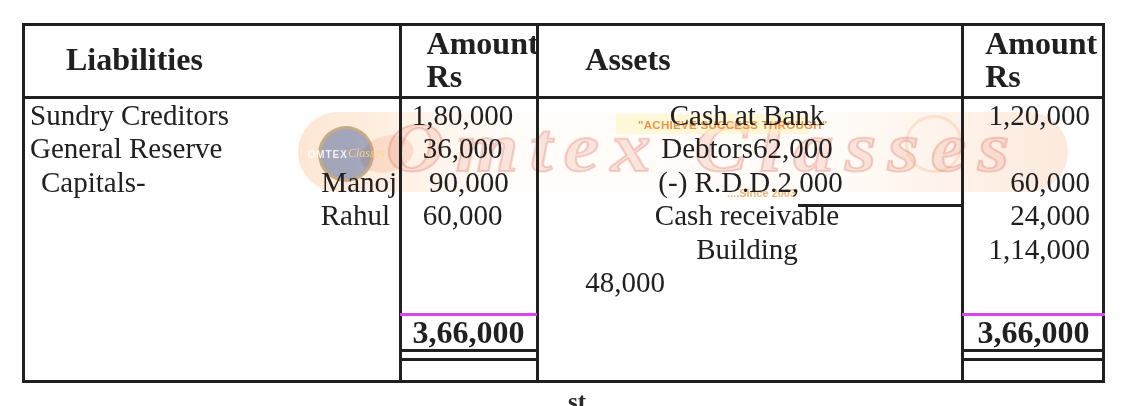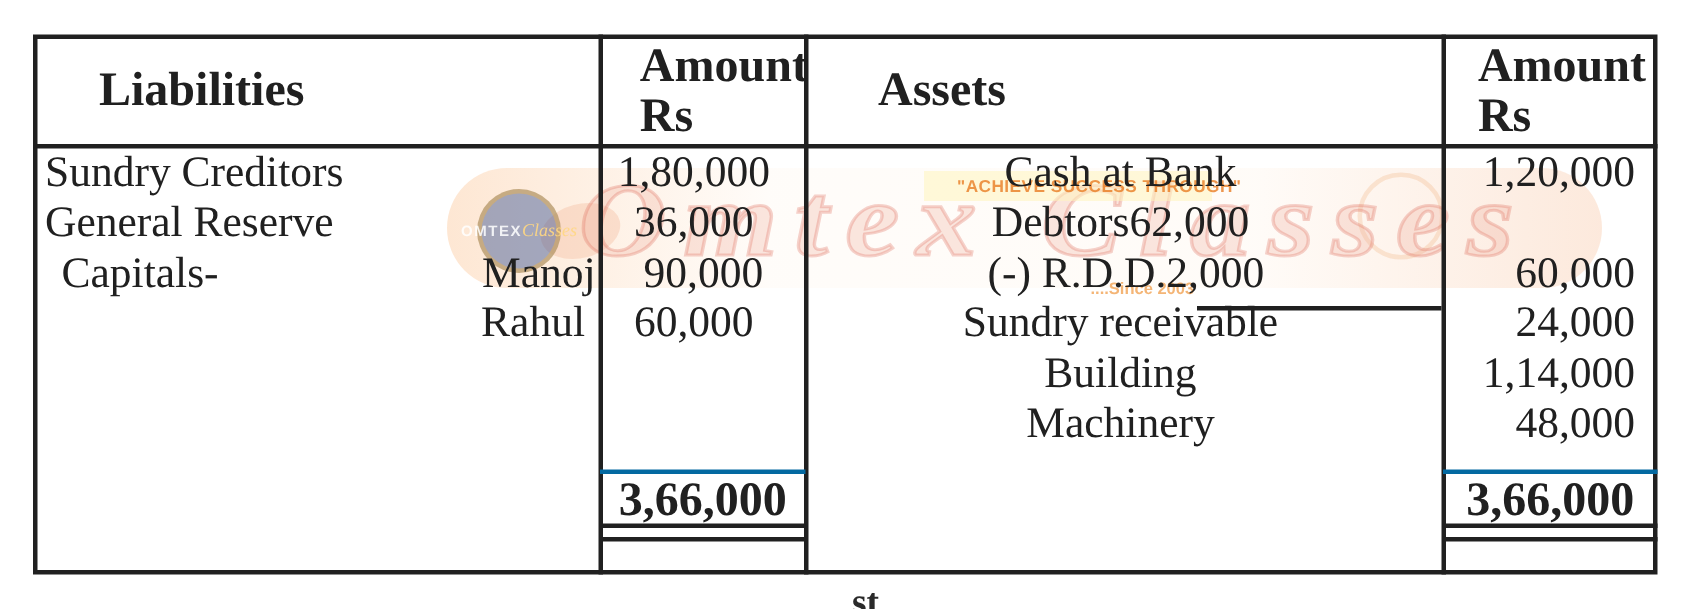--- a/index.html
+++ b/index.html
@@ -113,21 +113,21 @@
   .r3 { top: 199px; } .r4 { top: 233px; } .r5 { top: 266px; }
   .c1 { width: 378px; display: flex; justify-content: space-between;
         padding-left: 8px; padding-right: 10px; }
   .c2 { width: 137px; text-align: center; padding-right: 12px; }
   .c3 { width: 425px; display: flex; justify-content: center;
         padding-left: 14px; padding-right: 19px; }
   .c4 { width: 143px; text-align: right; padding-right: 15px; }
 
   .total-box {
     position: absolute; top: 313px; height: 39px;
-    border-top: 3px solid #0369a1; border-bottom: 3px solid #202020;
+    border-top: 3px solid #d946ef; border-bottom: 3px solid #202020;
     display: flex; align-items: center; justify-content: center;
     font-weight: bold; font-size: 32px;
   }
   .total-left  { left: 400px; width: 137px; }
   .total-right { left: 962px; width: 143px; }
 
   .page-frag {
     position: absolute; left: 568px; top: 389px;
     font-size: 25px; line-height: 25px; font-weight: bold;
     color: #2a2a2a;
@@ -213,21 +213,21 @@
       <div class="c4">60,000</div>
     </div>
 
     <div class="row r3">
       <div class="c1">
         <span></span>
         <span>Rahul</span>
       </div>
       <div class="c2">60,000</div>
       <div class="c3">
-        <span>Sundry receivable</span>
+        <span>Cash receivable</span>
         <span></span>
       </div>
       <div class="c4">24,000</div>
     </div>
 
     <div class="row r4">
       <div class="c1">
         <span></span>
         <span></span>
       </div>
@@ -238,24 +238,20 @@
       </div>
       <div class="c4">1,14,000</div>
     </div>
 
     <div class="row r5">
       <div class="c1">
         <span></span>
         <span></span>
       </div>
       <div class="c2"></div>
-      <div class="c3">
-        <span>Machinery</span>
-        <span></span>
-      </div>
       <div class="c4">48,000</div>
     </div>
 
     <div class="line rdd-line"></div>
 
     <div class="total-box total-left">3,66,000</div>
     <div class="total-box total-right">3,66,000</div>
 
     <div class="line er-left"></div>
     <div class="line er-right"></div>

